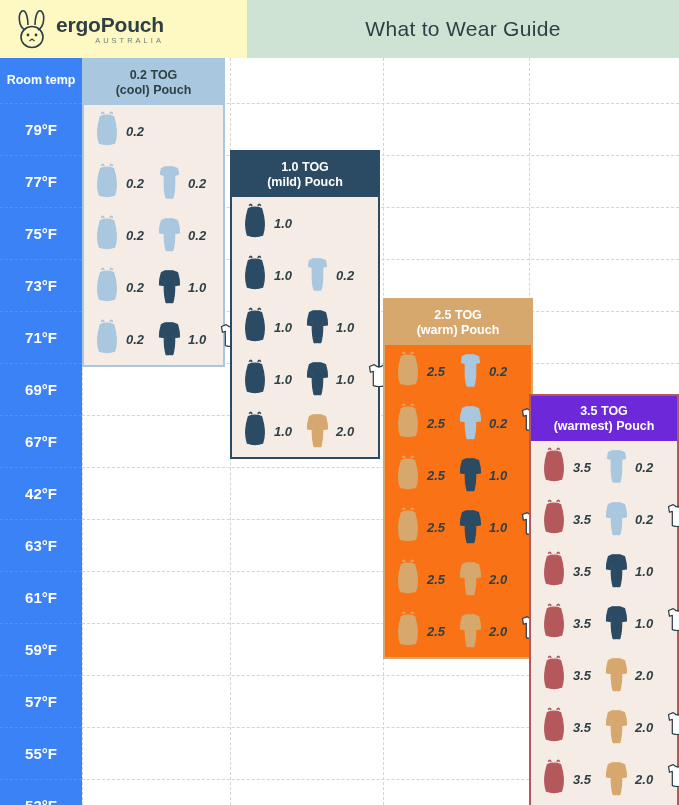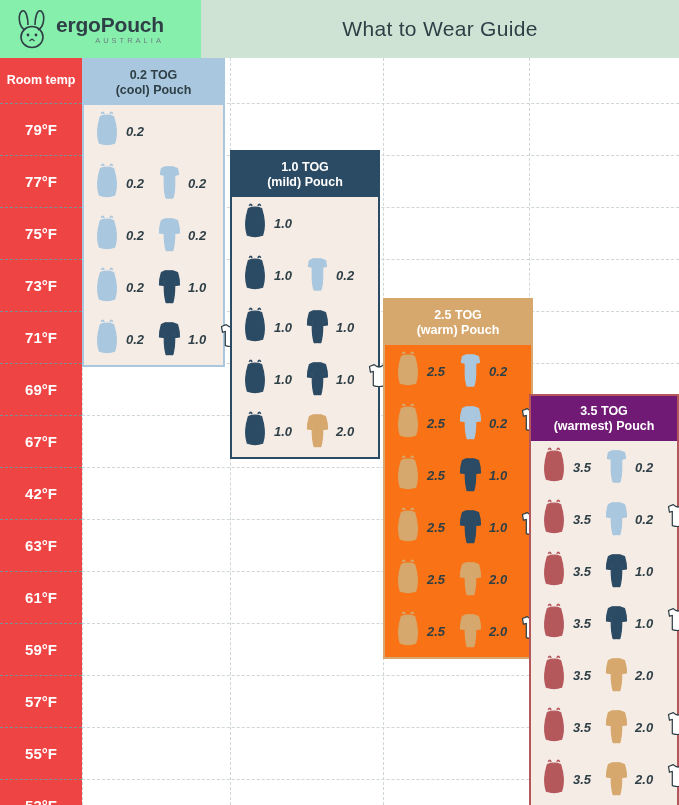--- a/index.html
+++ b/index.html
@@ -10,40 +10,40 @@
     color:#2e3f46;
     overflow:hidden;
     position:relative;
   }
   
   #header{
     position:absolute;left:0;top:0;width:679px;height:58px;
     display:flex;
   }
   #brand-block{
-    width:201px;height:58px;background:#86efac;
+    width:247px;height:58px;background:#fef9c3;
     display:flex;align-items:center;padding-left:14px;box-sizing:border-box;
   }
   #bunny-logo{width:38px;height:42px;position:relative;flex:none;}
   #brand-text{margin-left:4px;line-height:1;}
   #brand-name{font-size:21px;font-weight:bold;color:#2e3f46;letter-spacing:-.2px;}
   #brand-sub{font-size:7.5px;letter-spacing:3px;color:#6d7c81;margin-top:2px;text-align:right;}
   #title-block{
     flex:1;height:58px;background:#cfe3d4;
     display:flex;align-items:center;justify-content:center;
   }
   #guide-title{font-size:21px;color:#2e3f46;font-weight:normal;letter-spacing:.3px;}
 
   
   #grid{position:absolute;left:0;top:58px;width:679px;height:747px;}
   .vline{position:absolute;top:0;bottom:0;width:0;border-left:1px dashed #cfd6d8;}
   .hline{position:absolute;left:82px;right:0;height:0;border-top:1px dashed #cfd6d8;}
 
   
-  #temp-col{position:absolute;left:0;top:58px;width:82px;height:747px;background:#ef4444;}
+  #temp-col{position:absolute;left:0;top:58px;width:82px;height:747px;background:#3b82f6;}
   #temp-head{
     height:45px;color:#ffffff;font-size:12.5px;font-weight:bold;
     display:flex;align-items:center;justify-content:center;text-align:center;line-height:1.15;
   }
   .temp-cell{
     height:52px;color:#ffffff;font-size:15px;font-weight:bold;
     display:flex;align-items:center;justify-content:center;
     border-top:1px dashed #7e8f95;box-sizing:border-box;
   }
 
@@ -63,21 +63,21 @@
   .garment{width:30px;height:38px;flex:none;}
 
   
   #col02{left:82px;top:58px;width:143px;border:2px solid #a9c7de;background:#f6ece6;}
   #col02 .tog-header{background:#a9c7de;color:#2e3f46;}
   #col10{left:230px;top:150px;width:150px;border:2px solid #2b4a63;background:#f6ece6;}
   #col10 .tog-header{background:#2b4a63;}
   #col25{left:383px;top:298px;width:150px;border:2px solid #d6a86d;background:#f97316;}
   #col25 .tog-header{background:#d6a86d;color:#ffffff;}
   #col35{left:529px;top:394px;width:150px;border:2px solid #b5585c;background:#f6ece6;}
-  #col35 .tog-header{background:#701a75;}
+  #col35 .tog-header{background:#6d28d9;}
 </style>
 </head>
 <body>
 
 <div id="header">
   <div id="brand-block">
     <div id="bunny-logo">
       <svg width="38" height="42" viewBox="0 0 38 42" aria-hidden="true">
         <g fill="none" stroke="#2e3f46" stroke-width="1.6">
           <path d="M11 22 C4 18 4 6 8 3 C12 1 14 10 14 17"></path>

